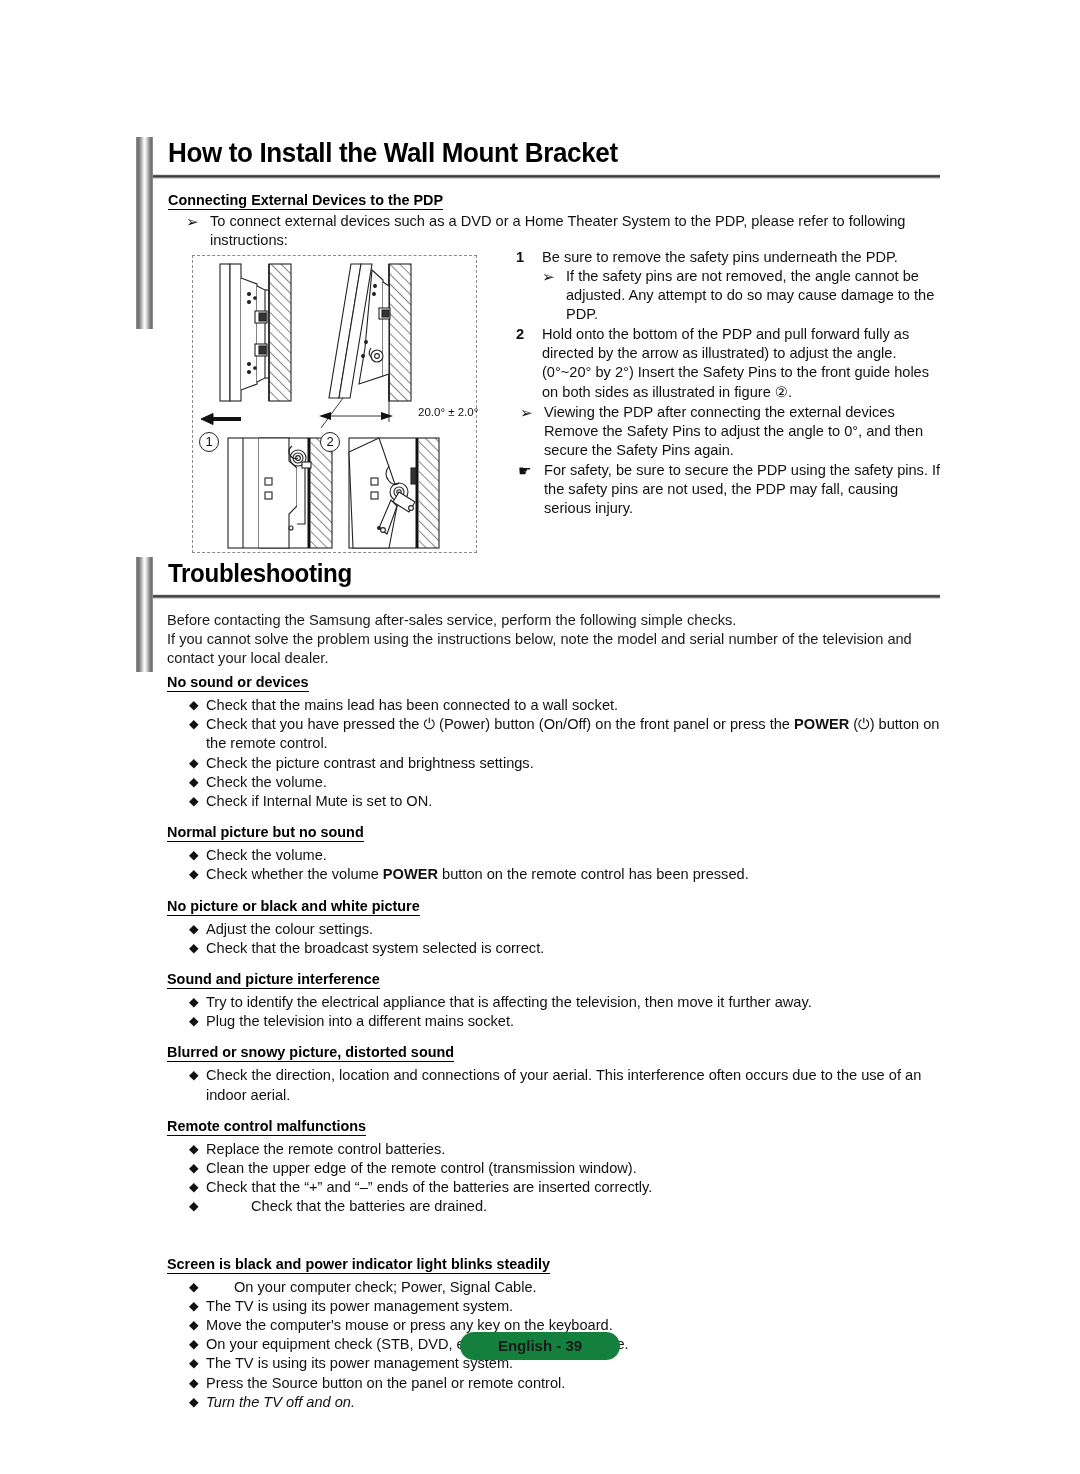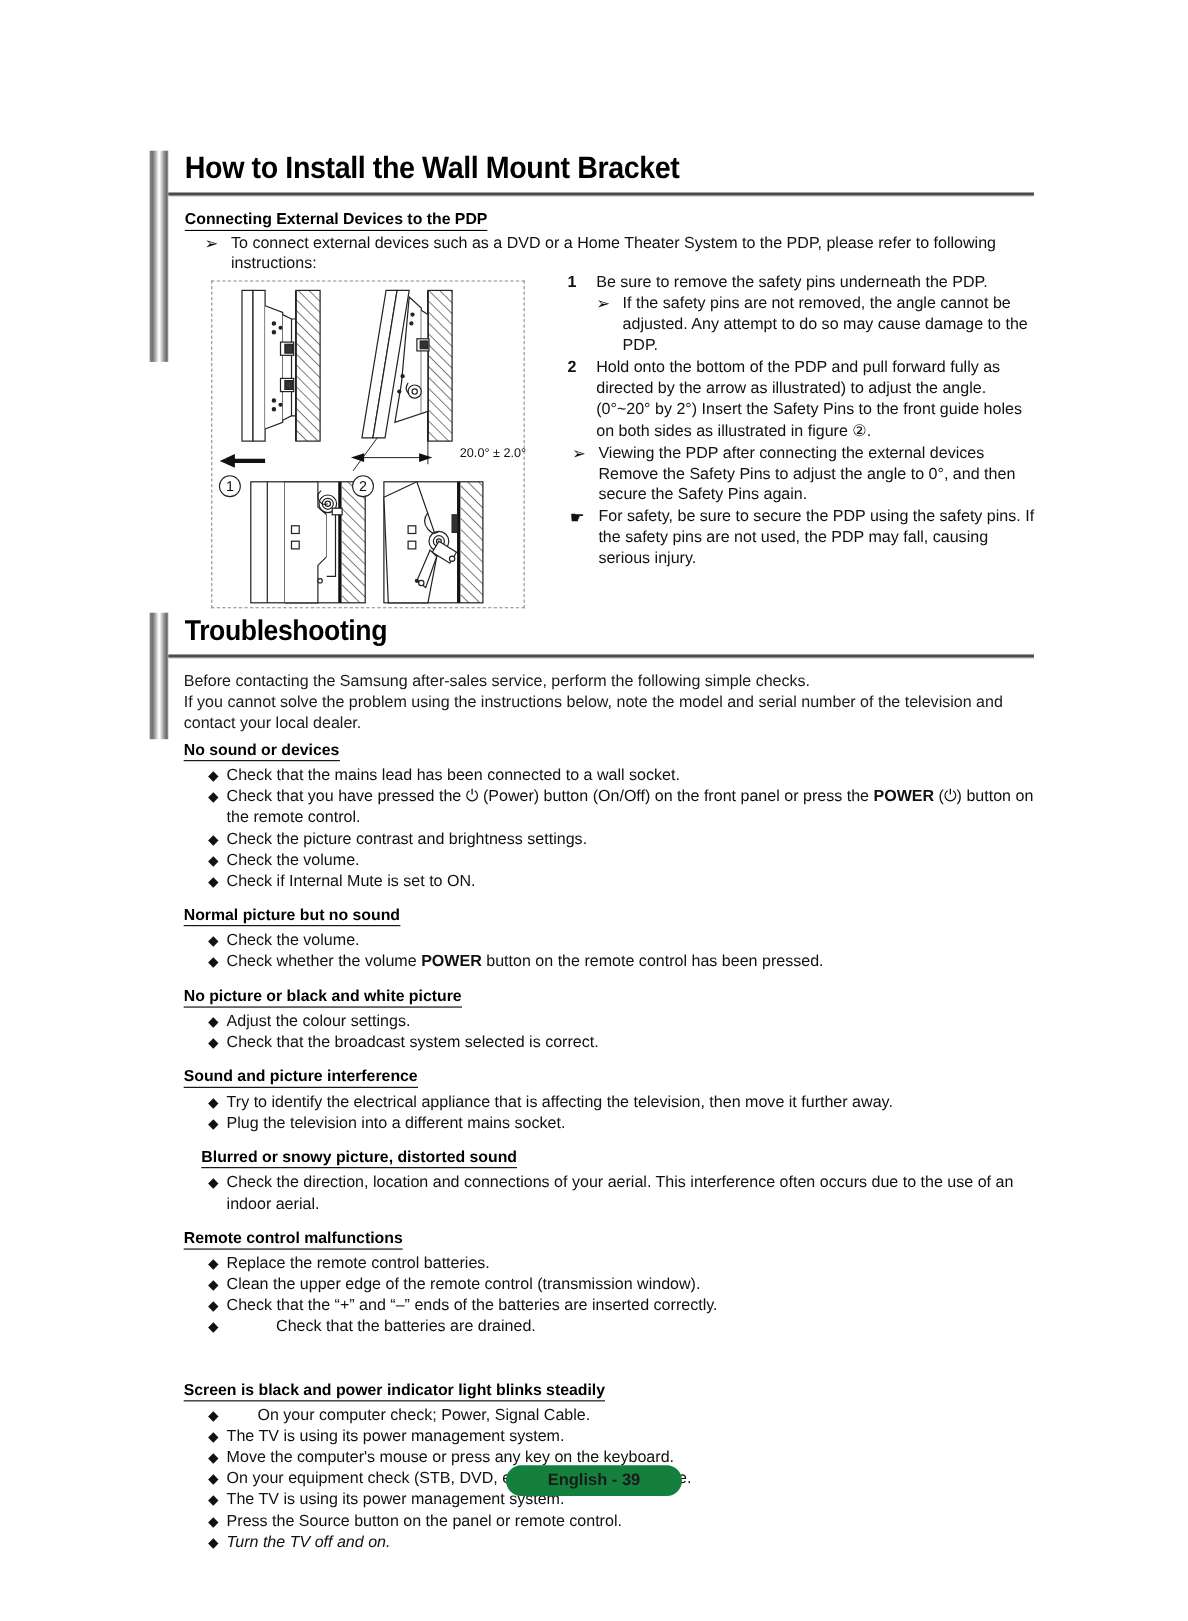--- a/index.html
+++ b/index.html
@@ -323,21 +323,21 @@
       <div style="margin-bottom: 12px;"><div class="sub-head" style="position: static; margin-bottom: 2px;">Sound and picture interference</div><div style="margin-top: 2px;">
           <div style="display: flex; font-size: 14.6px; line-height: 19.2px; margin-left: 22px;">
             <span class="mark diamond-mark" style="flex: 0 0 17px;">◆</span>
             <span style="flex: 1 1 auto;">Try to identify the electrical appliance that is affecting the television, then move it further away.</span>
           </div>
           <div style="display: flex; font-size: 14.6px; line-height: 19.2px; margin-left: 22px;">
             <span class="mark diamond-mark" style="flex: 0 0 17px;">◆</span>
             <span style="flex: 1 1 auto;">Plug the television into a different mains socket.</span>
           </div>
         </div></div>
-      <div style="margin-bottom: 12px;"><div class="sub-head" style="position: static; margin-bottom: 2px; margin-left: 16px;">Blurred or snowy picture, distorted sound</div><div style="margin-top: 2px;">
+      <div style="margin-bottom: 12px;"><div class="sub-head" style="position: static; margin-bottom: 2px;">Blurred or snowy picture, distorted sound</div><div style="margin-top: 2px;">
           <div style="display: flex; font-size: 14.6px; line-height: 19.2px; margin-left: 22px;">
             <span class="mark diamond-mark" style="flex: 0 0 17px;">◆</span>
             <span style="flex: 1 1 auto;">Check the direction, location and connections of your aerial. This interference often occurs due to the use of an indoor aerial.</span>
           </div>
         </div></div>
       <div style="margin-bottom: 12px;"><div class="sub-head" style="position: static; margin-bottom: 2px;">Remote control malfunctions</div><div style="margin-top: 2px;">
           <div style="display: flex; font-size: 14.6px; line-height: 19.2px; margin-left: 22px;">
             <span class="mark diamond-mark" style="flex: 0 0 17px;">◆</span>
             <span style="flex: 1 1 auto;">Replace the remote control batteries.</span>
           </div>

